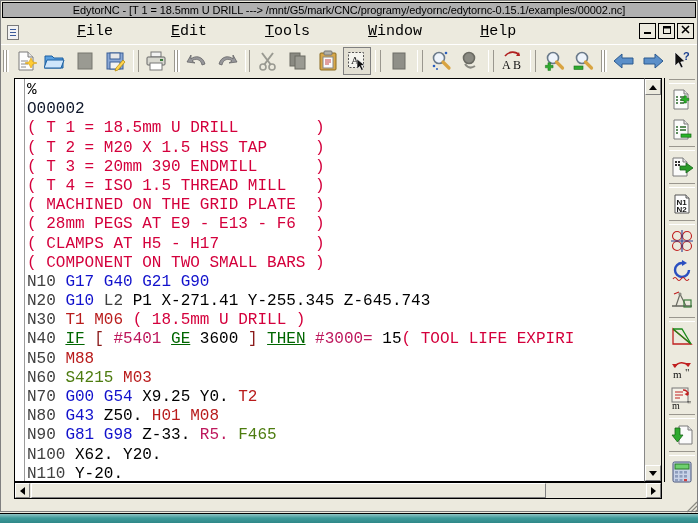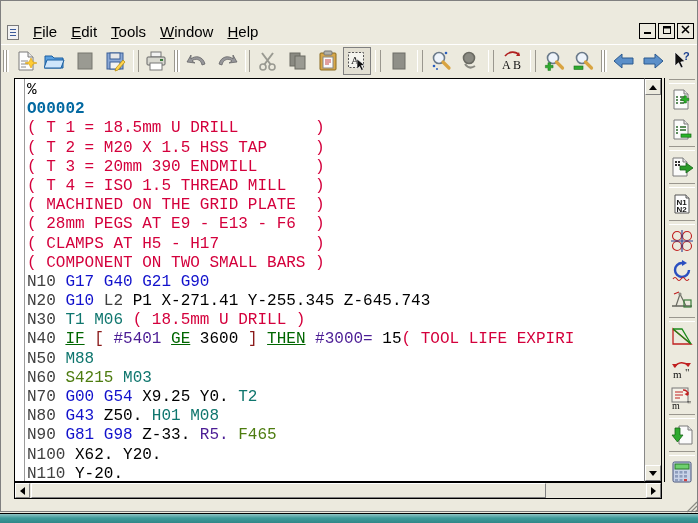--- a/index.html
+++ b/index.html
@@ -39,21 +39,22 @@
   .menu-doc-icon .pg{
     position:absolute;left:1px;top:1px;width:10px;height:13px;
     background:#f2f2f2;border:1px solid #7a7a7a;
   }
   .menu-doc-icon .pg::after{
     content:"";position:absolute;left:2px;top:3px;width:6px;height:1px;
     background:#3b5a9a;box-shadow:0 3px 0 #3b5a9a,0 6px 0 #3b5a9a;
   }
   .menu-item{
     font-size:15px;color:#000;padding:1px 7px 2px 7px;cursor:default;
-    font-family:Liberation Sans, sans-serif;
+    font-family:Liberation Mono, monospace;
+    margin-left:44px;
   }
   .menu-item u{text-decoration:underline;}
   .win-btns{
     position:absolute;right:4px;top:3px;display:flex;gap:2px;
   }
   .win-btn{
     width:17px;height:16px;background:#eceade;
     border:1px solid #000;
     box-sizing:border-box;
     font-size:11px;line-height:13px;text-align:center;color:#000;
@@ -102,28 +103,28 @@
   }
   .code{
     position:absolute;left:12px;top:2px;right:0;bottom:0;
     font-family:"Liberation Mono","DejaVu Sans Mono",monospace;
     font-size:16px;line-height:19.2px;
     white-space:pre;color:#000;
     overflow:hidden;
   }
   .code .ln{height:19.2px;}
   .c-black{color:#000;}
-  .c-bold{color:#0369a1;font-weight:bold;}
+  .c-bold{color:#0f172a;font-weight:normal;}
   .c-red{color:#d4003c;}
   .c-gray{color:#404040;}
   .c-blue{color:#1111cc;}
-  .c-purple{color:#0f766e;}
+  .c-purple{color:#b91c1c;}
   .c-green{color:#006600;text-decoration:underline;}
   .c-darkred{color:#8b1a1a;}
-  .c-teal{color:#4c1d95;margin-top:20px;}
+  .c-teal{color:#be185d;margin-top:20px;}
   .c-olive{color:#4d7c0f;}
   
   .vsb{
     position:absolute;left:644px;top:78px;width:18px;height:404px;
     background:#e9e7dc;border:1px solid #000;border-left:1px solid #888;
     box-sizing:border-box;
   }
   .vsb-up,.vsb-down{
     position:absolute;left:0;width:16px;height:16px;background:#eceade;
     border:1px solid #fff;border-right-color:#808080;border-bottom-color:#808080;
@@ -193,20 +194,23 @@
   }
   .panel-sep{
     position:absolute;left:664px;top:78px;width:1px;height:404px;background:#000;
   }
 </style>
 </head>
 <body>
 
 <div class="app">
 
+  <div class="titlebar">
+    <span>EdytorNC - [T 1 = 18.5mm U DRILL ---&gt; /mnt/G5/mark/CNC/programy/edyornc/edytornc-0.15.1/examples/00002.nc]</span>
+  </div>
 
   <div class="menubar">
     <span class="menu-doc-icon">
         <span class="pg"></span>
       </span>
     <span class="menu-item"><u>F</u>ile</span>
     <span class="menu-item"><u>E</u>dit</span>
     <span class="menu-item"><u>T</u>ools</span>
     <span class="menu-item"><u>W</u>indow</span>
     <span class="menu-item"><u>H</u>elp</span>

